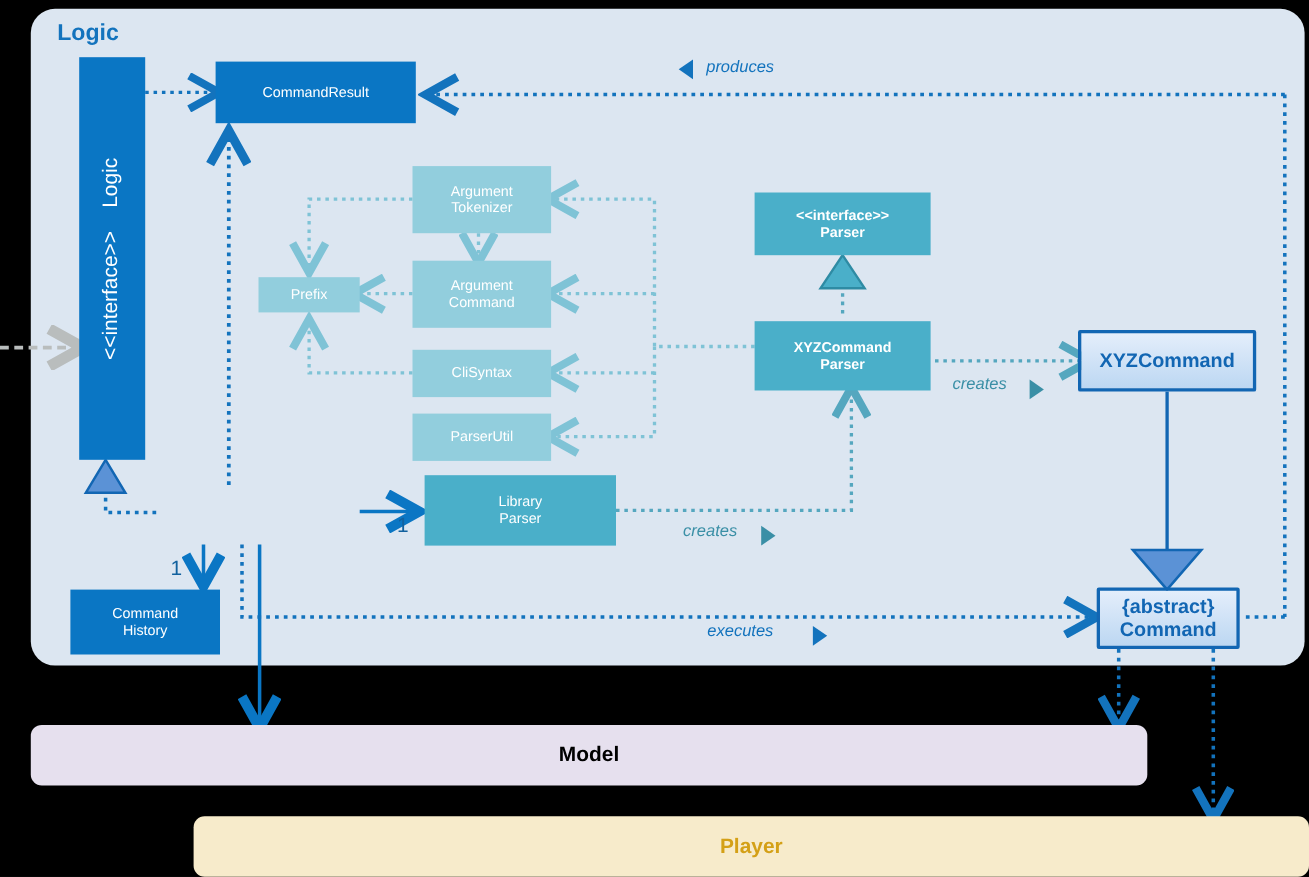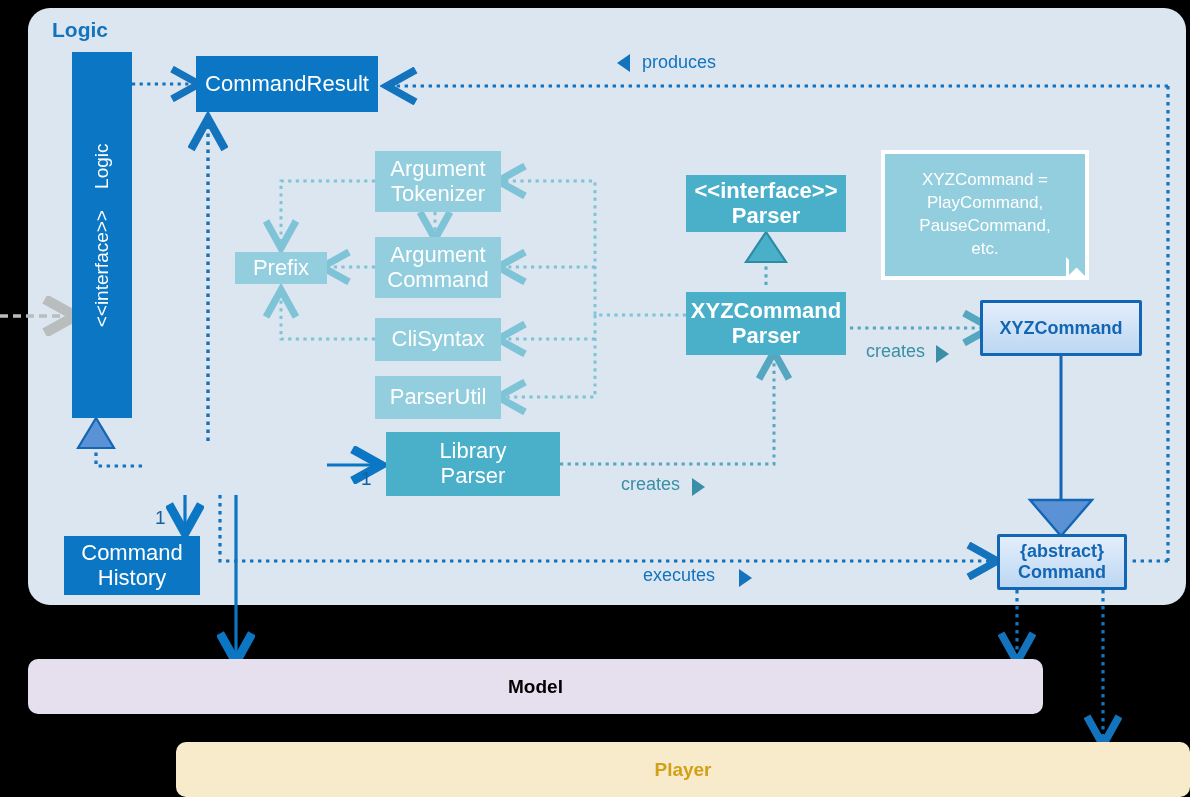--- a/index.html
+++ b/index.html
@@ -5,21 +5,21 @@
   html,body{margin:0;padding:0;background:#000;}
   body{width:1190px;height:797px;position:relative;overflow:hidden;
        font-family:"Liberation Sans","DejaVu Sans",sans-serif;}
   #stage{position:absolute;left:0;top:0;width:1190px;height:797px;background:#000;}
   svg#wires{position:absolute;left:0;top:0;width:1190px;height:797px;pointer-events:none;}
 
   .panel{position:absolute;background:#dce6f1;border-radius:22px;}
   .panel-title{position:absolute;color:#1373bd;font-weight:bold;font-size:21px;}
 
   .nodebox{position:absolute;box-sizing:border-box;display:flex;align-items:center;
-           justify-content:center;text-align:center;color:#ffffff;font-size:22px;line-height:1.12;}
+           justify-content:center;text-align:center;color:#ffffff;font-size:13px;line-height:1.12;}
   .blue{background:#0a76c4;}
   .teal{background:#4aafc9;font-weight:bold;}
   .lightteal{background:#92cedd;}
   .libteal{background:#4aafc9;font-weight:normal;}
 
   .cmdbox{position:absolute;box-sizing:border-box;border:3px solid #1266b3;border-radius:2px;
           background:linear-gradient(180deg,#e4eefb 0%,#bcd7f2 100%);
           color:#1266b3;font-weight:bold;font-size:18px;display:flex;align-items:center;
           justify-content:center;text-align:center;line-height:1.15;}
 
@@ -32,21 +32,21 @@
   .note .fold{position:absolute;right:-1px;bottom:-1px;width:0;height:0;
         border-left:20px solid #ffffff;border-top:20px solid transparent;}
   .note .fold2{position:absolute;right:1px;bottom:1px;width:0;height:0;
         border-left:15px solid #92cedd;border-bottom:15px solid transparent;}
 
   .bar{position:absolute;border-radius:10px;display:flex;align-items:center;justify-content:center;
        font-weight:bold;font-size:19px;}
   .bar-model{background:#e6e0ee;color:#000000;}
   .bar-player{background:#f7ebcb;color:#d4a017;}
 
-  .lbl{position:absolute;font-size:18px;color:#1373bd;white-space:nowrap;}
+  .lbl{position:absolute;font-size:15px;color:#1373bd;white-space:nowrap;font-style:italic;}
   .lbl-teal{color:#3a8fa6;}
   .mult{position:absolute;font-size:19px;color:#12619e;}
 
   .tri{position:absolute;width:0;height:0;}
   .tri-left{border-top:9px solid transparent;border-bottom:9px solid transparent;border-right:13px solid #1373bd;}
   .tri-right-blue{border-top:9px solid transparent;border-bottom:9px solid transparent;border-left:13px solid #1373bd;}
   .tri-right-teal{border-top:9px solid transparent;border-bottom:9px solid transparent;border-left:13px solid #3a8fa6;}
 </style>
 </head>
 <body>
@@ -195,30 +195,20 @@
     </span>
   </div>
 
   <div class="cmdbox" style="left:997px;top:534px;width:130px;height:56px;">
     <span>
       <span>{abstract}</span><br>
       <span>Command</span>
     </span>
   </div>
 
-  <div class="note" style="left:881px;top:150px;width:208px;height:130px;">
-    <span>
-      <span>XYZCommand =</span><br>
-      <span>PlayCommand,</span><br>
-      <span>PauseCommand,</span><br>
-      <span>etc.</span>
-    </span>
-    <span class="fold"></span>
-    <span class="fold2"></span>
-  </div>
 
   <span class="tri tri-left" style="left:617px;top:54px;"></span>
   <span class="lbl" style="left:642px;top:52px;">produces</span>
 
   <span class="lbl lbl-teal" style="left:866px;top:341px;">creates</span>
   <span class="tri tri-right-teal" style="left:936px;top:345px;"></span>
 
   <span class="lbl lbl-teal" style="left:621px;top:474px;">creates</span>
   <span class="tri tri-right-teal" style="left:692px;top:478px;"></span>
 

